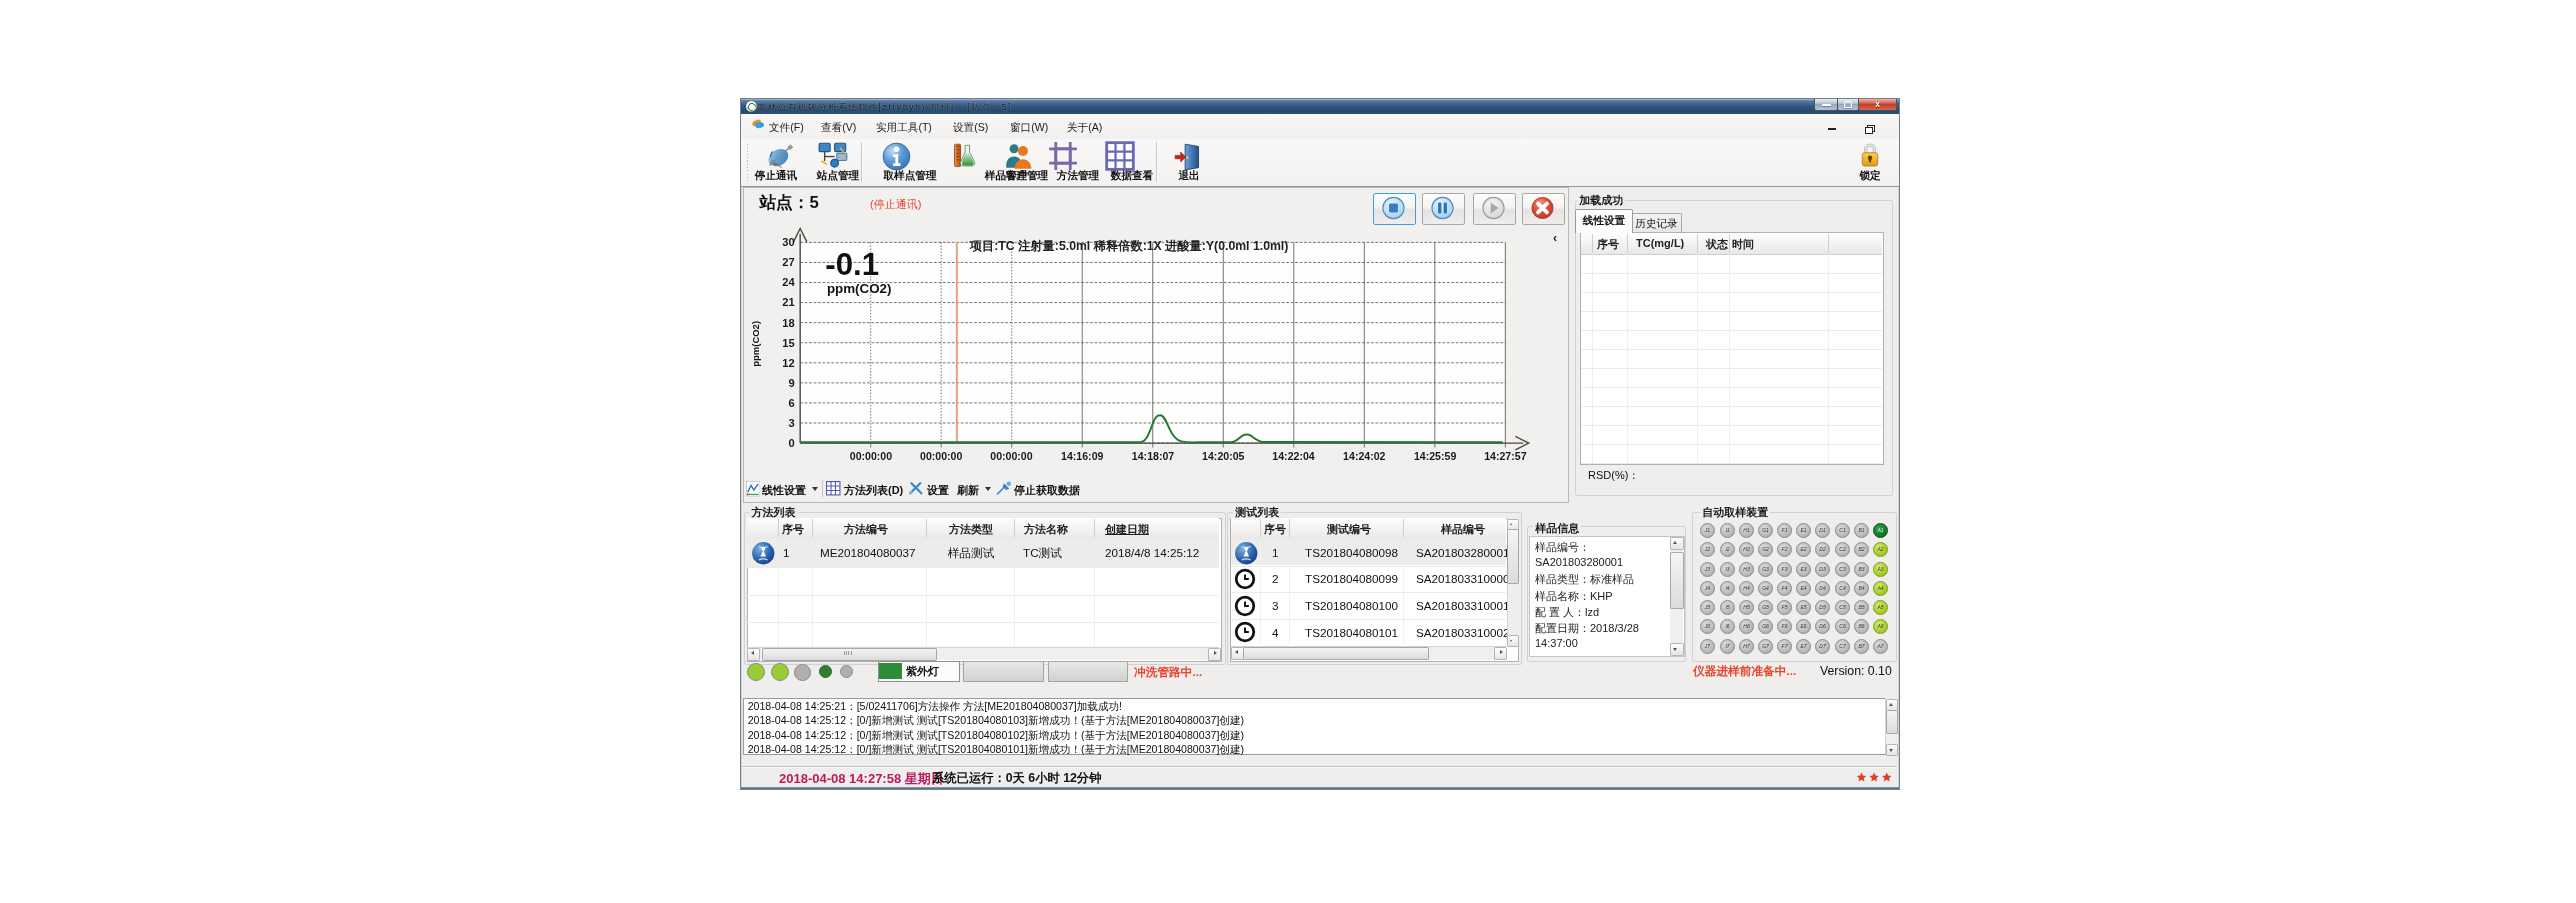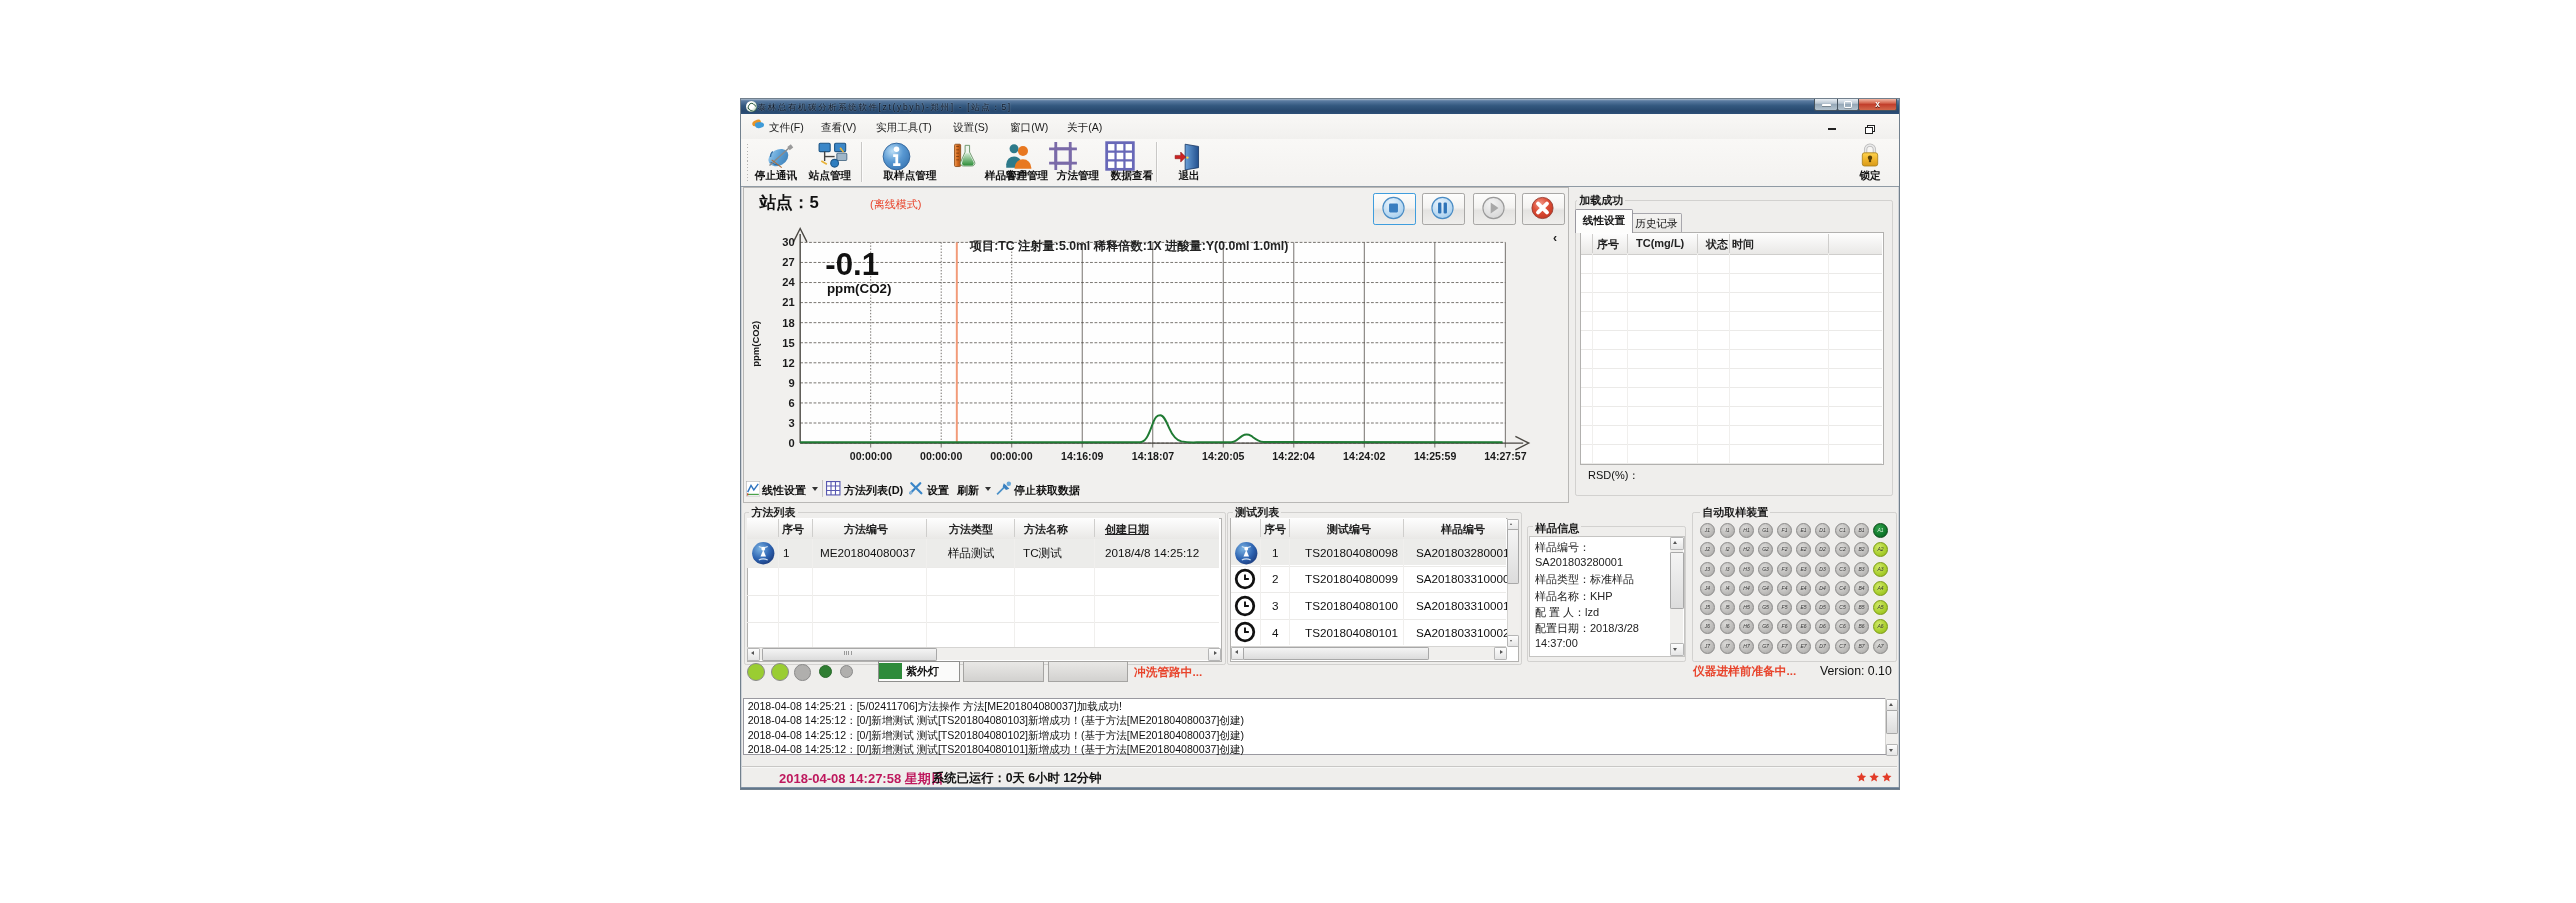--- a/index.html
+++ b/index.html
@@ -74,21 +74,21 @@
 <div class="a tlabel" style="left:35px;">停止通讯</div>
 <div class="a" style="left:77px;top:43px;width:31px;height:28px;"><svg width="31" height="28" viewBox="0 0 56 50">
 <rect x="2" y="2" width="20" height="15" rx="2" fill="#3b87c8" stroke="#1e5687" stroke-width="2"></rect>
 <rect x="30" y="2" width="20" height="15" rx="2" fill="#3b87c8" stroke="#1e5687" stroke-width="2"></rect>
 <rect x="34" y="20" width="18" height="13" rx="2" fill="#9fb6c8" stroke="#5a7890" stroke-width="2"></rect>
 <line x1="12" y1="17" x2="12" y2="34" stroke="#444" stroke-width="2.5"></line>
 <line x1="12" y1="26" x2="30" y2="26" stroke="#444" stroke-width="2.5"></line>
 <circle cx="30" cy="38" r="7" fill="#2f7ec0" stroke="#1e5687" stroke-width="2"></circle>
 <path d="M6 34 l10 6 M40 10 l6 8" stroke="#e8b33a" stroke-width="3"></path>
 </svg></div>
-<div class="a tlabel" style="left:89px;">站点管理</div>
+<div class="a tlabel" style="left:97px;">站点管理</div>
 <div class="a tsep" style="left:120px;"></div>
 <div class="a" style="left:141px;top:43px;width:29px;height:29px;"><svg width="29" height="29" viewBox="0 0 52 52">
 <circle cx="26" cy="26" r="24" fill="url(#gi1)" stroke="#2a5d94" stroke-width="1.5"></circle>
 <defs>
           <radialGradient id="gi1" cx=".35" cy=".3" r=".9">
             <stop offset="0" stop-color="#b9dcf5"></stop>
             <stop offset=".45" stop-color="#5898d2"></stop>
             <stop offset="1" stop-color="#2f6aa8"></stop>
           </radialGradient>
         </defs>
@@ -154,21 +154,21 @@
             <stop offset=".5" stop-color="#efb52c"></stop>
             <stop offset="1" stop-color="#d99a18"></stop>
           </linearGradient>
         </defs>
 <circle cx="20" cy="28" r="4" fill="#5a4108"></circle>
         <rect x="18" y="28" width="4" height="8" fill="#5a4108"></rect>
 </svg></div>
 <div class="a tlabel" style="left:1129px;">锁定</div>
 <div class="a panel" style="left:1.7px;top:88px;width:824px;height:314px;"></div>
 <div class="a" style="left:18.4px;top:92px;font-size:16.7px;font-weight:bold;color:#111;white-space:nowrap;">站点：5</div>
-<div class="a" style="left:129px;top:98px;font-size:11px;color:#e8432b;white-space:nowrap;">(离线模式)</div>
+<div class="a" style="left:129px;top:98px;font-size:11px;color:#e8432b;white-space:nowrap;">(停止通讯)</div>
 <div class="a" style="left:632px;top:94px;width:41px;height:30px;border:1.1px solid #3f9ddd;border-radius:2.2px;background:linear-gradient(180deg,#fdfdfc 0%,#f4f3f1 45%,#e4e3e1 55%,#efeeec 100%);"><svg width="39" height="28" viewBox="0 0 70 50">
         <circle cx="35" cy="25" r="19" fill="url(#cb1)" stroke="#4a8cc4" stroke-width="2"></circle>
         <defs>
           <radialGradient id="cb1" cx=".4" cy=".3" r=".9">
             <stop offset="0" stop-color="#eaf4fc"></stop>
             <stop offset=".6" stop-color="#b9d9f2"></stop>
             <stop offset="1" stop-color="#8fc0e8"></stop>
           </radialGradient>
         </defs>
         <rect x="27" y="17" width="16" height="16" rx="2" fill="#3a7ec0"></rect>

